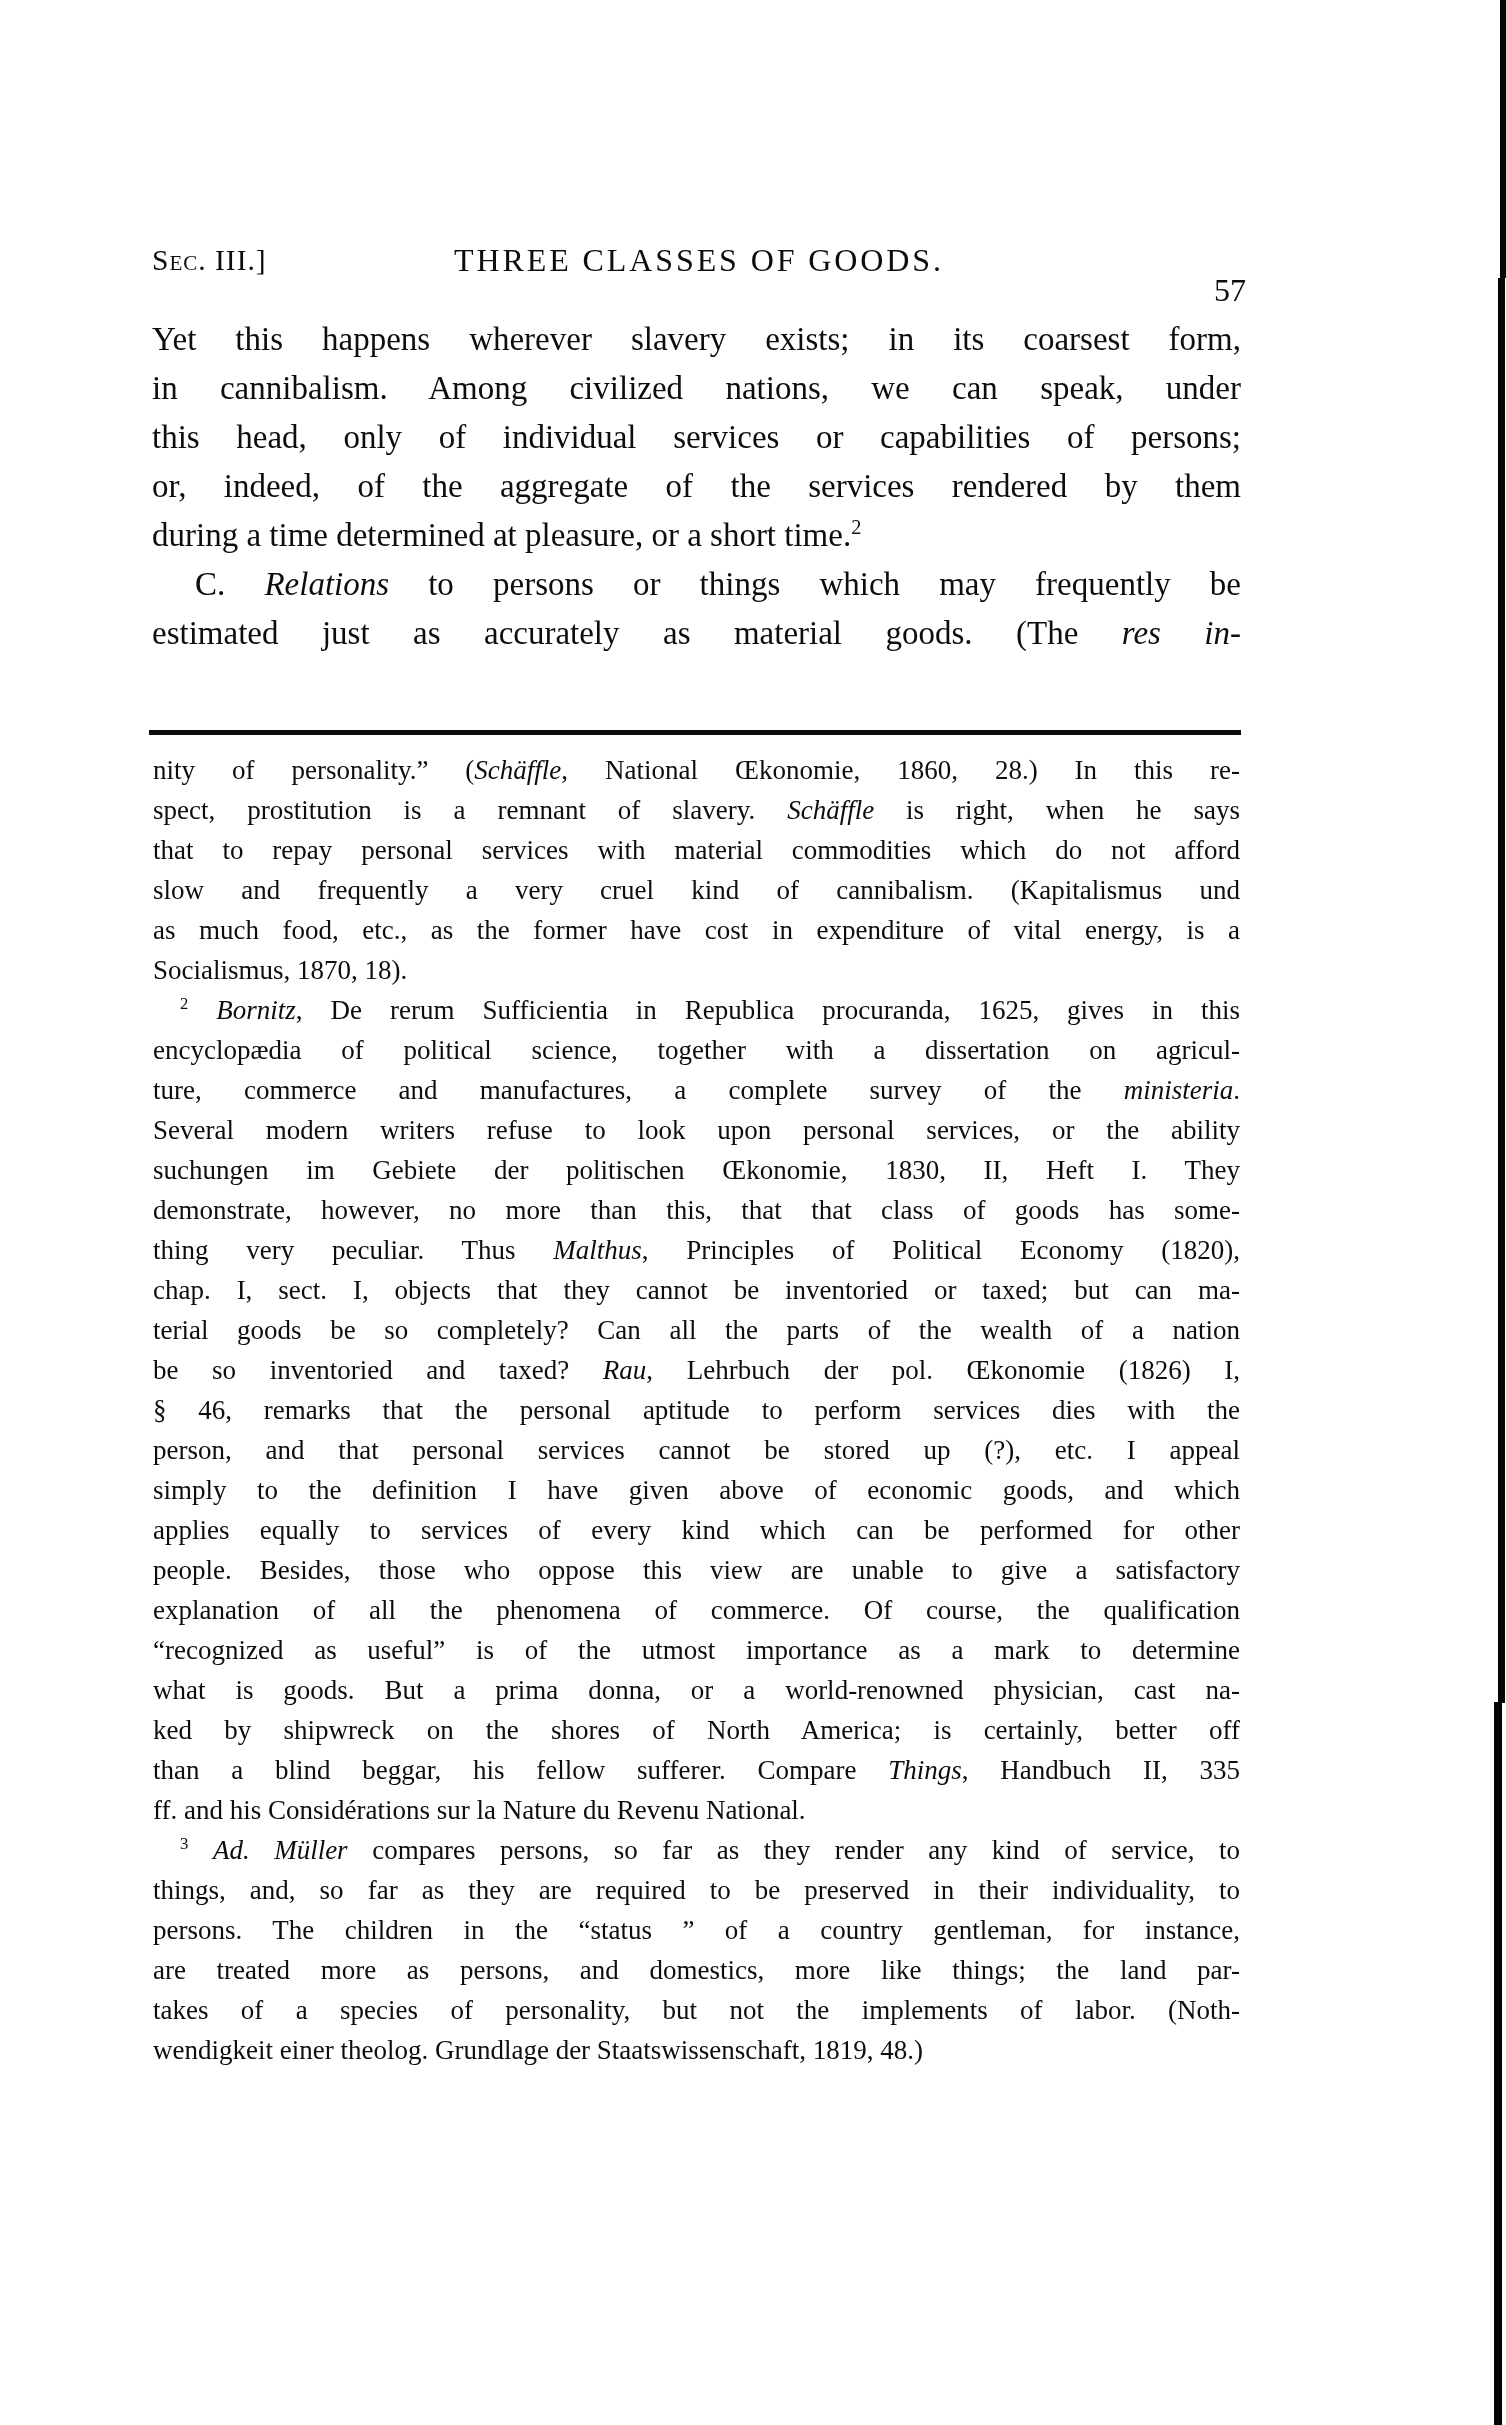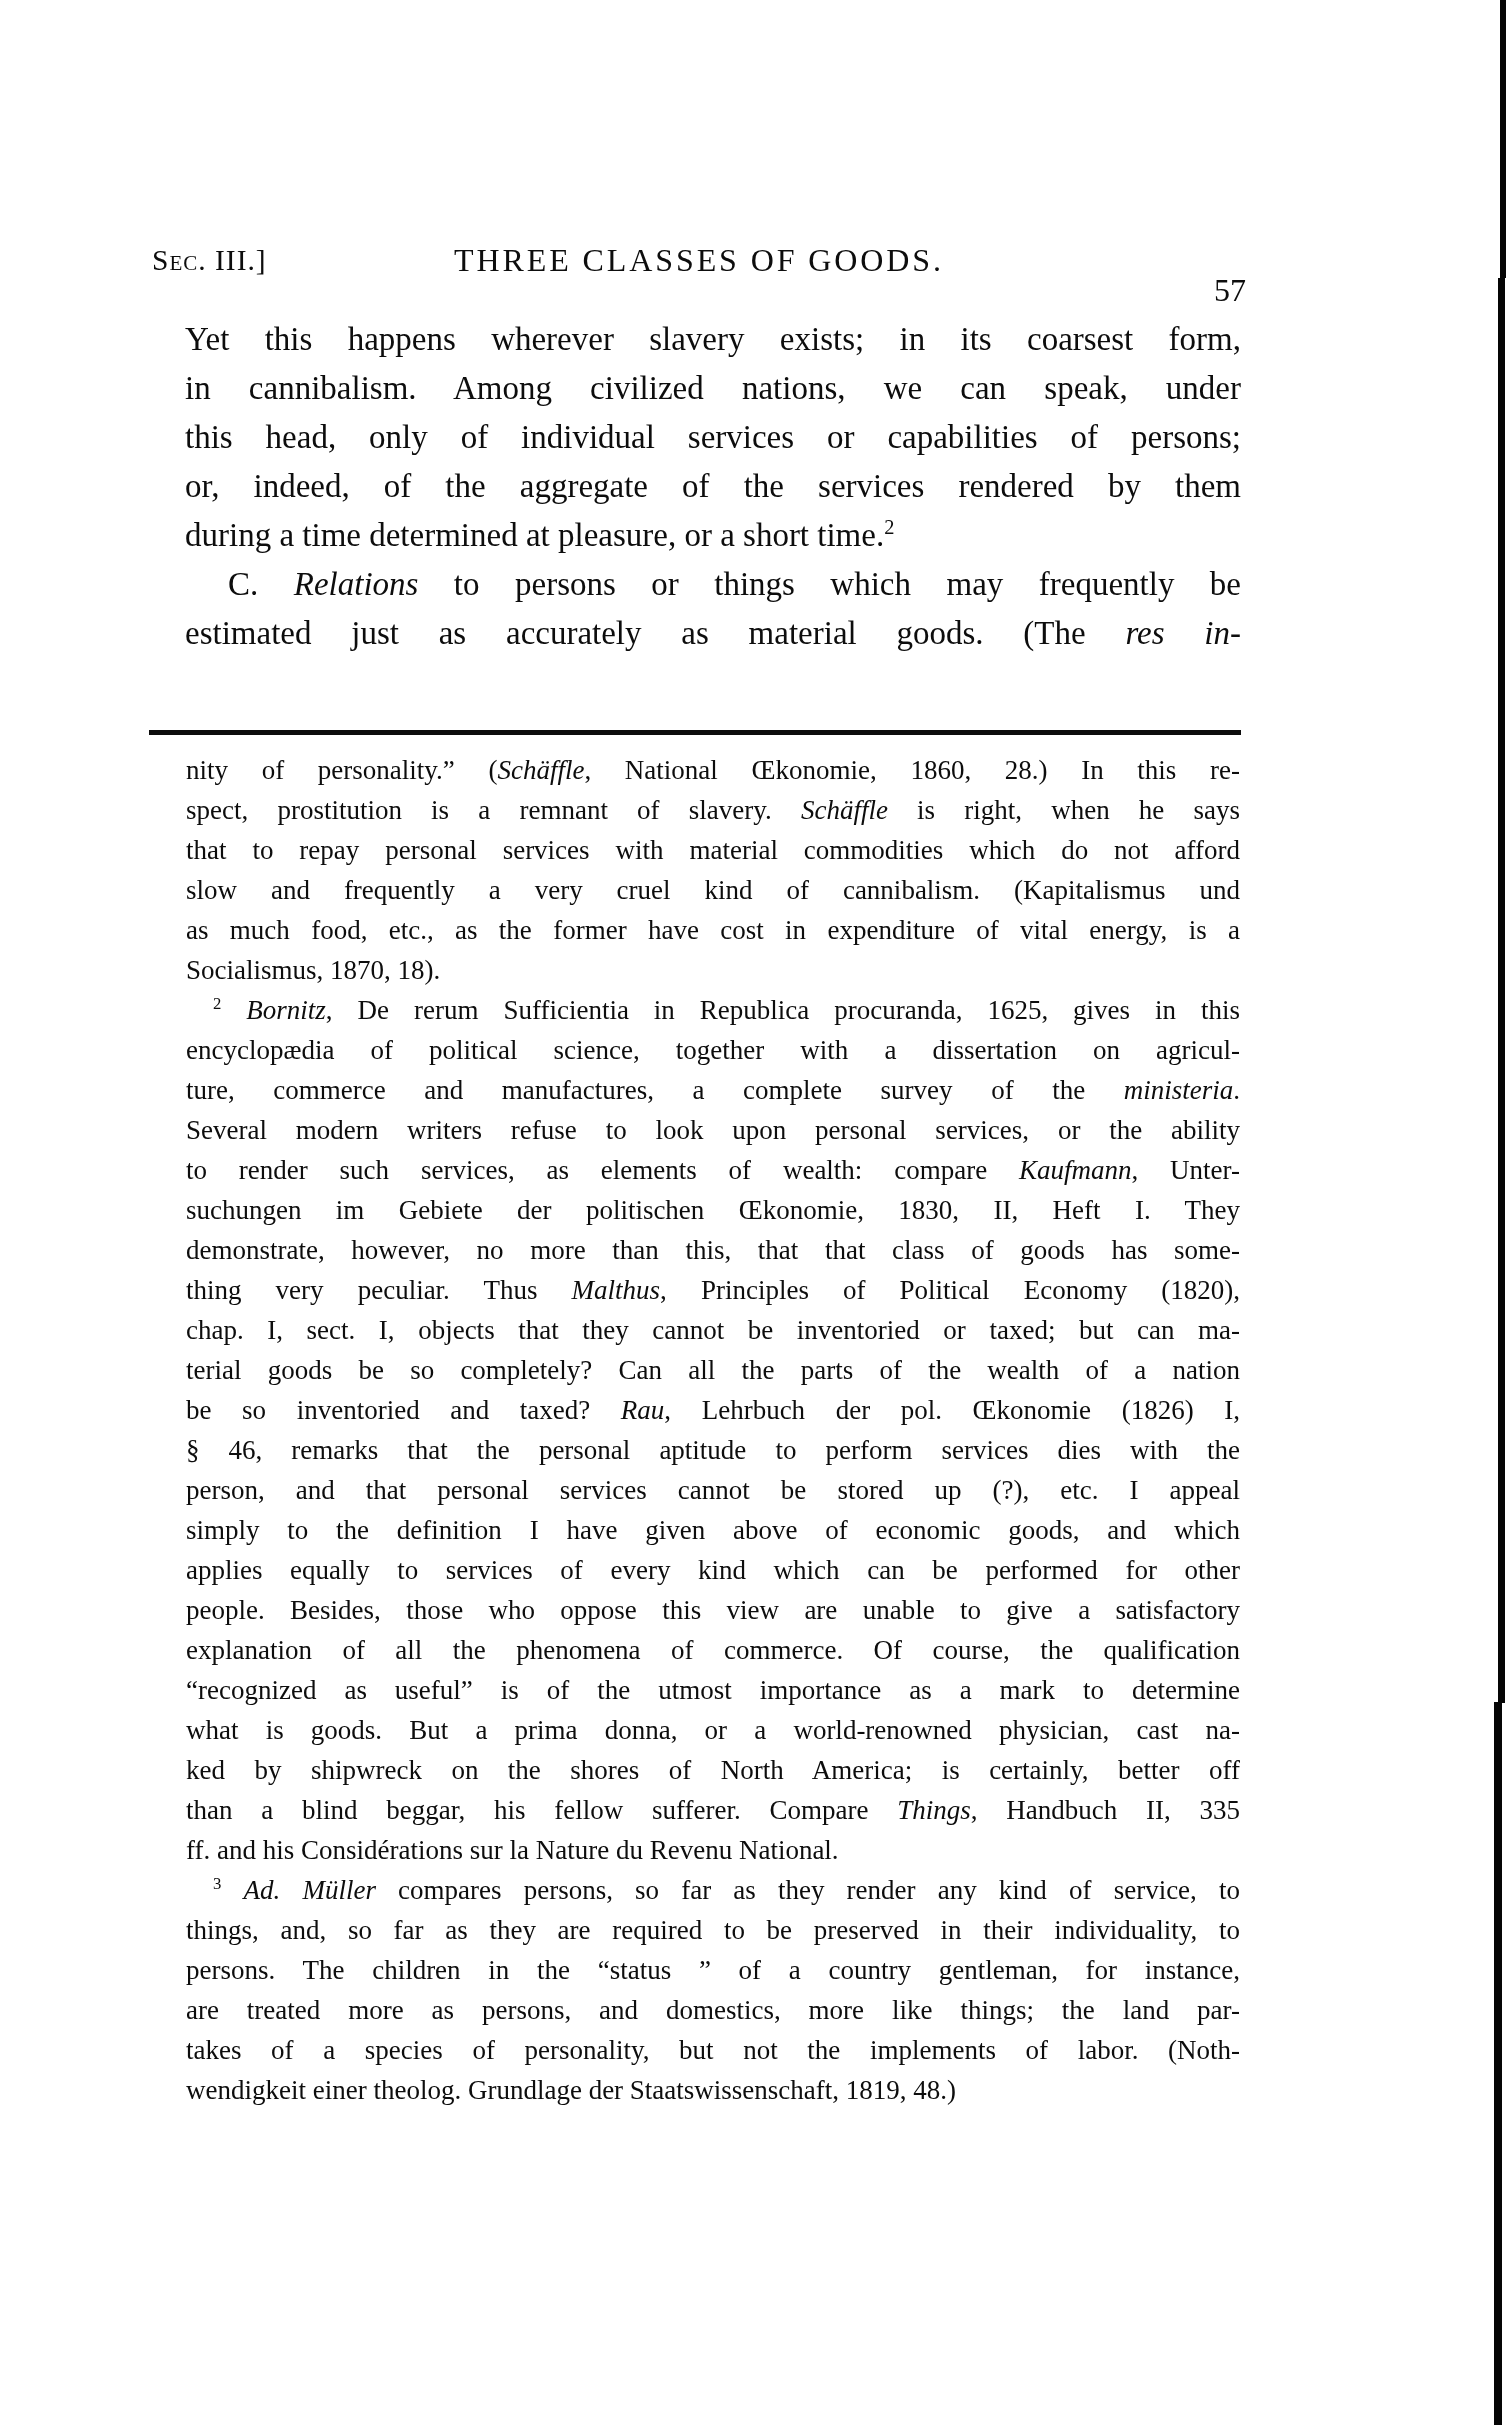--- a/index.html
+++ b/index.html
@@ -25,21 +25,21 @@
 
   
   .main-text {
     position:absolute; top:315px; left:152px; width:1089px;
     font-size:33px; line-height:49px;
   }
   .footnotes {
     position:absolute; top:750px; left:153px; width:1087px;
     font-size:27px; line-height:40px;
   }
-  .line { text-align:justify; text-align-last:justify;margin-left:33px; }
+  .line { text-align:justify; text-align-last:justify; }
   .line.last { text-align-last:left; }
   .main-text .line.indent { text-indent:43px; }
   .footnotes .line.indent { text-indent:27px; }
   sup { font-size:62%; line-height:0; vertical-align:super; }
   i { font-style:italic; }
 
   
   .rule {
     position:absolute; top:730px; left:149px; width:1092px; height:4.8px;
     background:#0d0d0d;
@@ -77,21 +77,20 @@
       <div class="line">nity of personality.”  (<i>Schäffle</i>, National Œkonomie, 1860, 28.)  In this re-</div>
       <div class="line">spect, prostitution is a remnant of slavery.  <i>Schäffle</i> is right, when he says</div>
       <div class="line">that to repay personal services with material commodities which do not afford</div>
       <div class="line">slow and frequently a very cruel kind of cannibalism.  (Kapitalismus und</div>
       <div class="line">as much food, etc., as the former have cost in expenditure of vital energy, is a</div>
       <div class="line last">Socialismus, 1870, 18).</div>
       <div class="line indent"><sup>2</sup> <i>Bornitz</i>, De rerum Sufficientia in Republica procuranda, 1625, gives in this</div>
       <div class="line">encyclopædia of political science, together with a dissertation on agricul-</div>
       <div class="line">ture, commerce and manufactures, a complete survey of the <i>ministeria</i>.</div>
       <div class="line">Several modern writers refuse to look upon personal services, or the ability</div>
-      <div class="line">to render such services, as elements of wealth: compare <i>Kaufmann</i>, Unter-</div>
       <div class="line">suchungen im Gebiete der politischen Œkonomie, 1830, II, Heft I.  They</div>
       <div class="line">demonstrate, however, no more than this, that that class of goods has some-</div>
       <div class="line">thing very peculiar.  Thus <i>Malthus</i>, Principles of Political Economy (1820),</div>
       <div class="line">chap. I, sect. I, objects that they cannot be inventoried or taxed; but can ma-</div>
       <div class="line">terial goods be so completely?  Can all the parts of the wealth of a nation</div>
       <div class="line">be so inventoried and taxed?  <i>Rau</i>, Lehrbuch der pol. Œkonomie (1826) I,</div>
       <div class="line">§ 46, remarks that the personal aptitude to perform services dies with the</div>
       <div class="line">person, and that personal services cannot be stored up (?), etc.  I appeal</div>
       <div class="line">simply to the definition I have given above of economic goods, and which</div>
       <div class="line">applies equally to services of every kind which can be performed for other</div>

